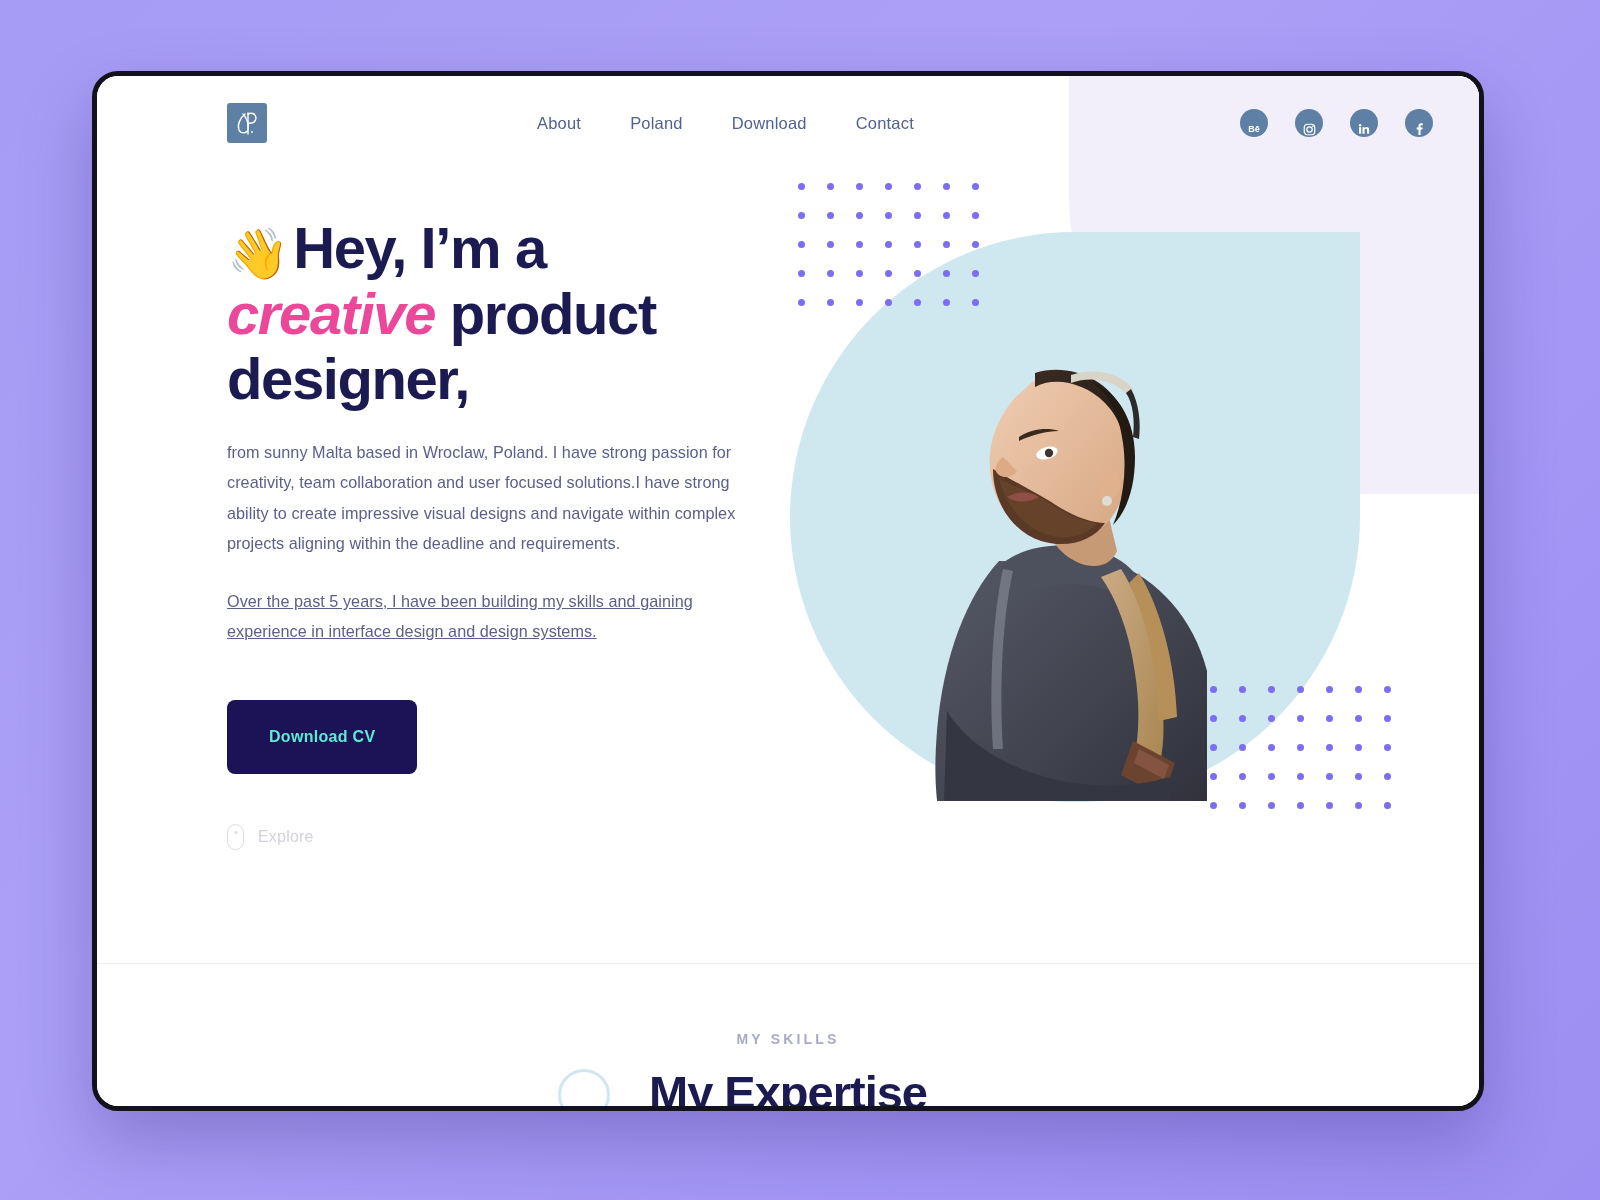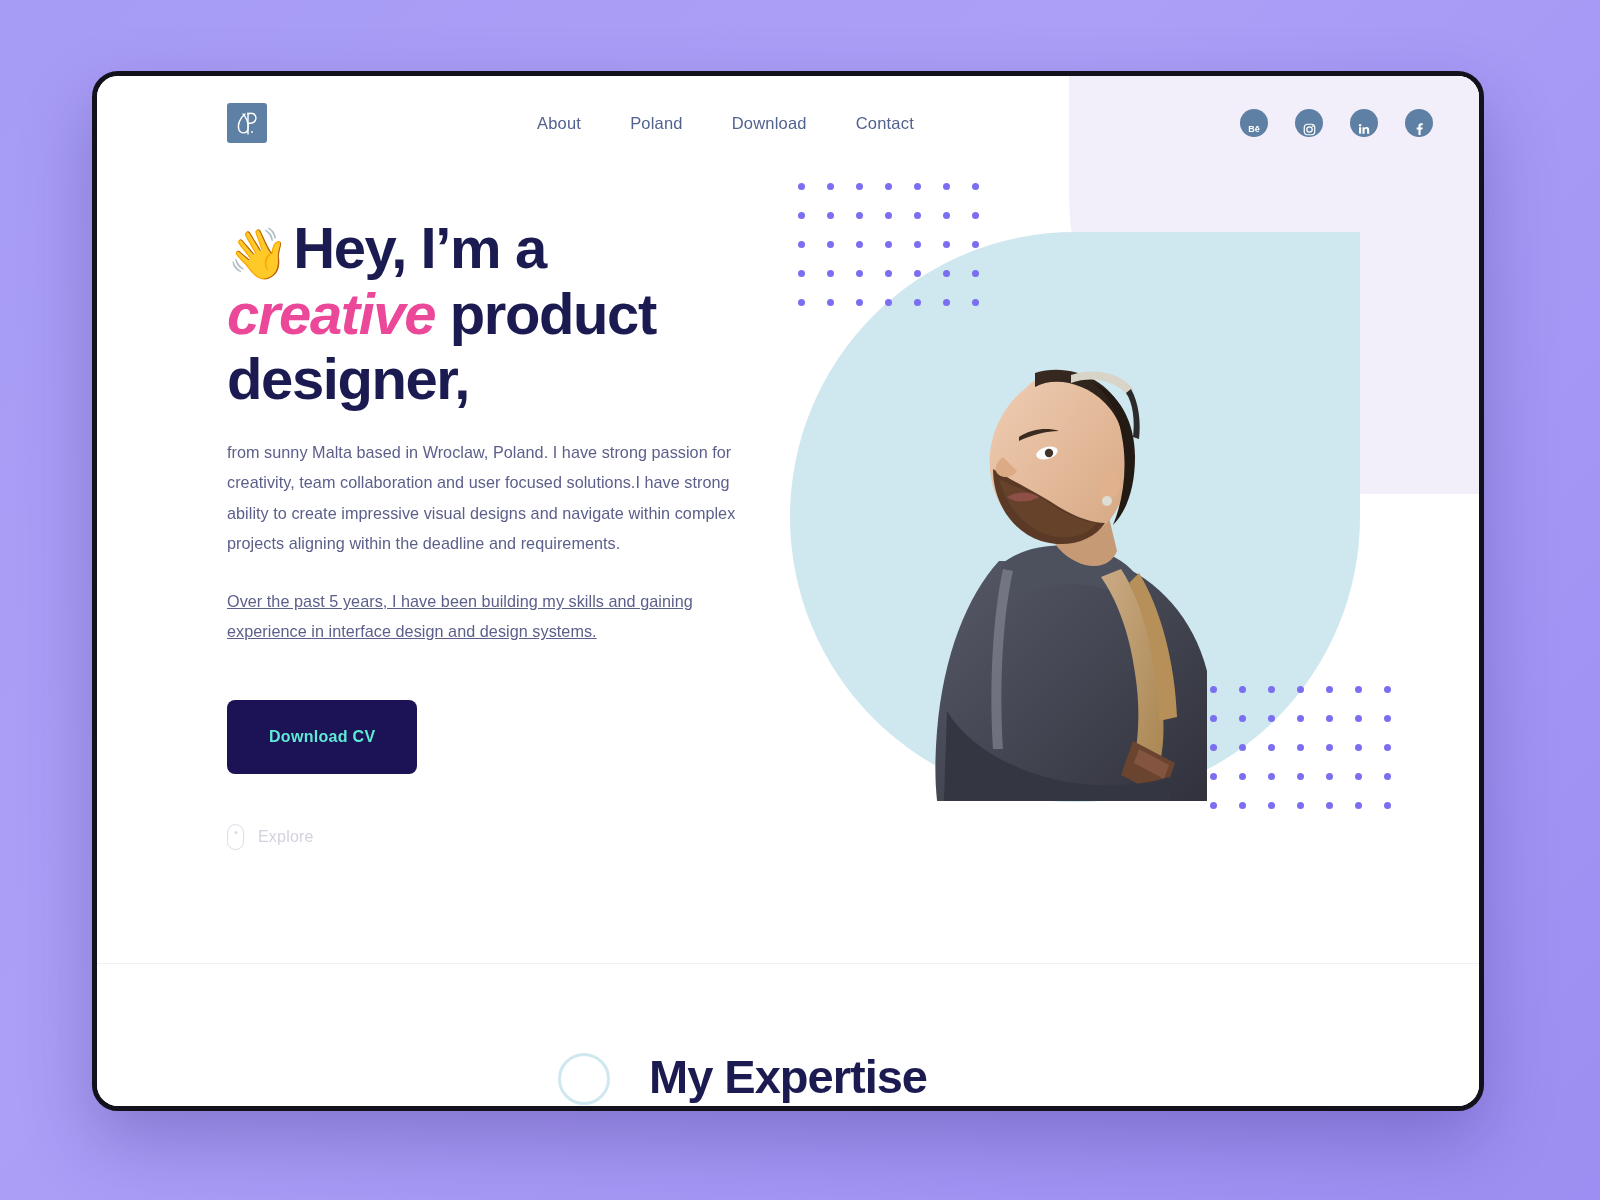--- a/index.html
+++ b/index.html
@@ -477,20 +477,21 @@
 
       <div id="explore-row">
         <span id="mouse-scroll-icon"></span>
         <span id="explore-label">Explore</span>
       </div>
     </div>
 
     <div id="section-divider"></div>
 
     <section id="skills-section">
+      <div id="skills-eyebrow">MY SKILLS</div>
       <div id="skills-heading-wrap">
         <span id="skills-circle-deco"></span>
         <h2 id="skills-heading">My Expertise</h2>
       </div>
     </section>
 
   </div>
 </div>
 
 </body></html>

